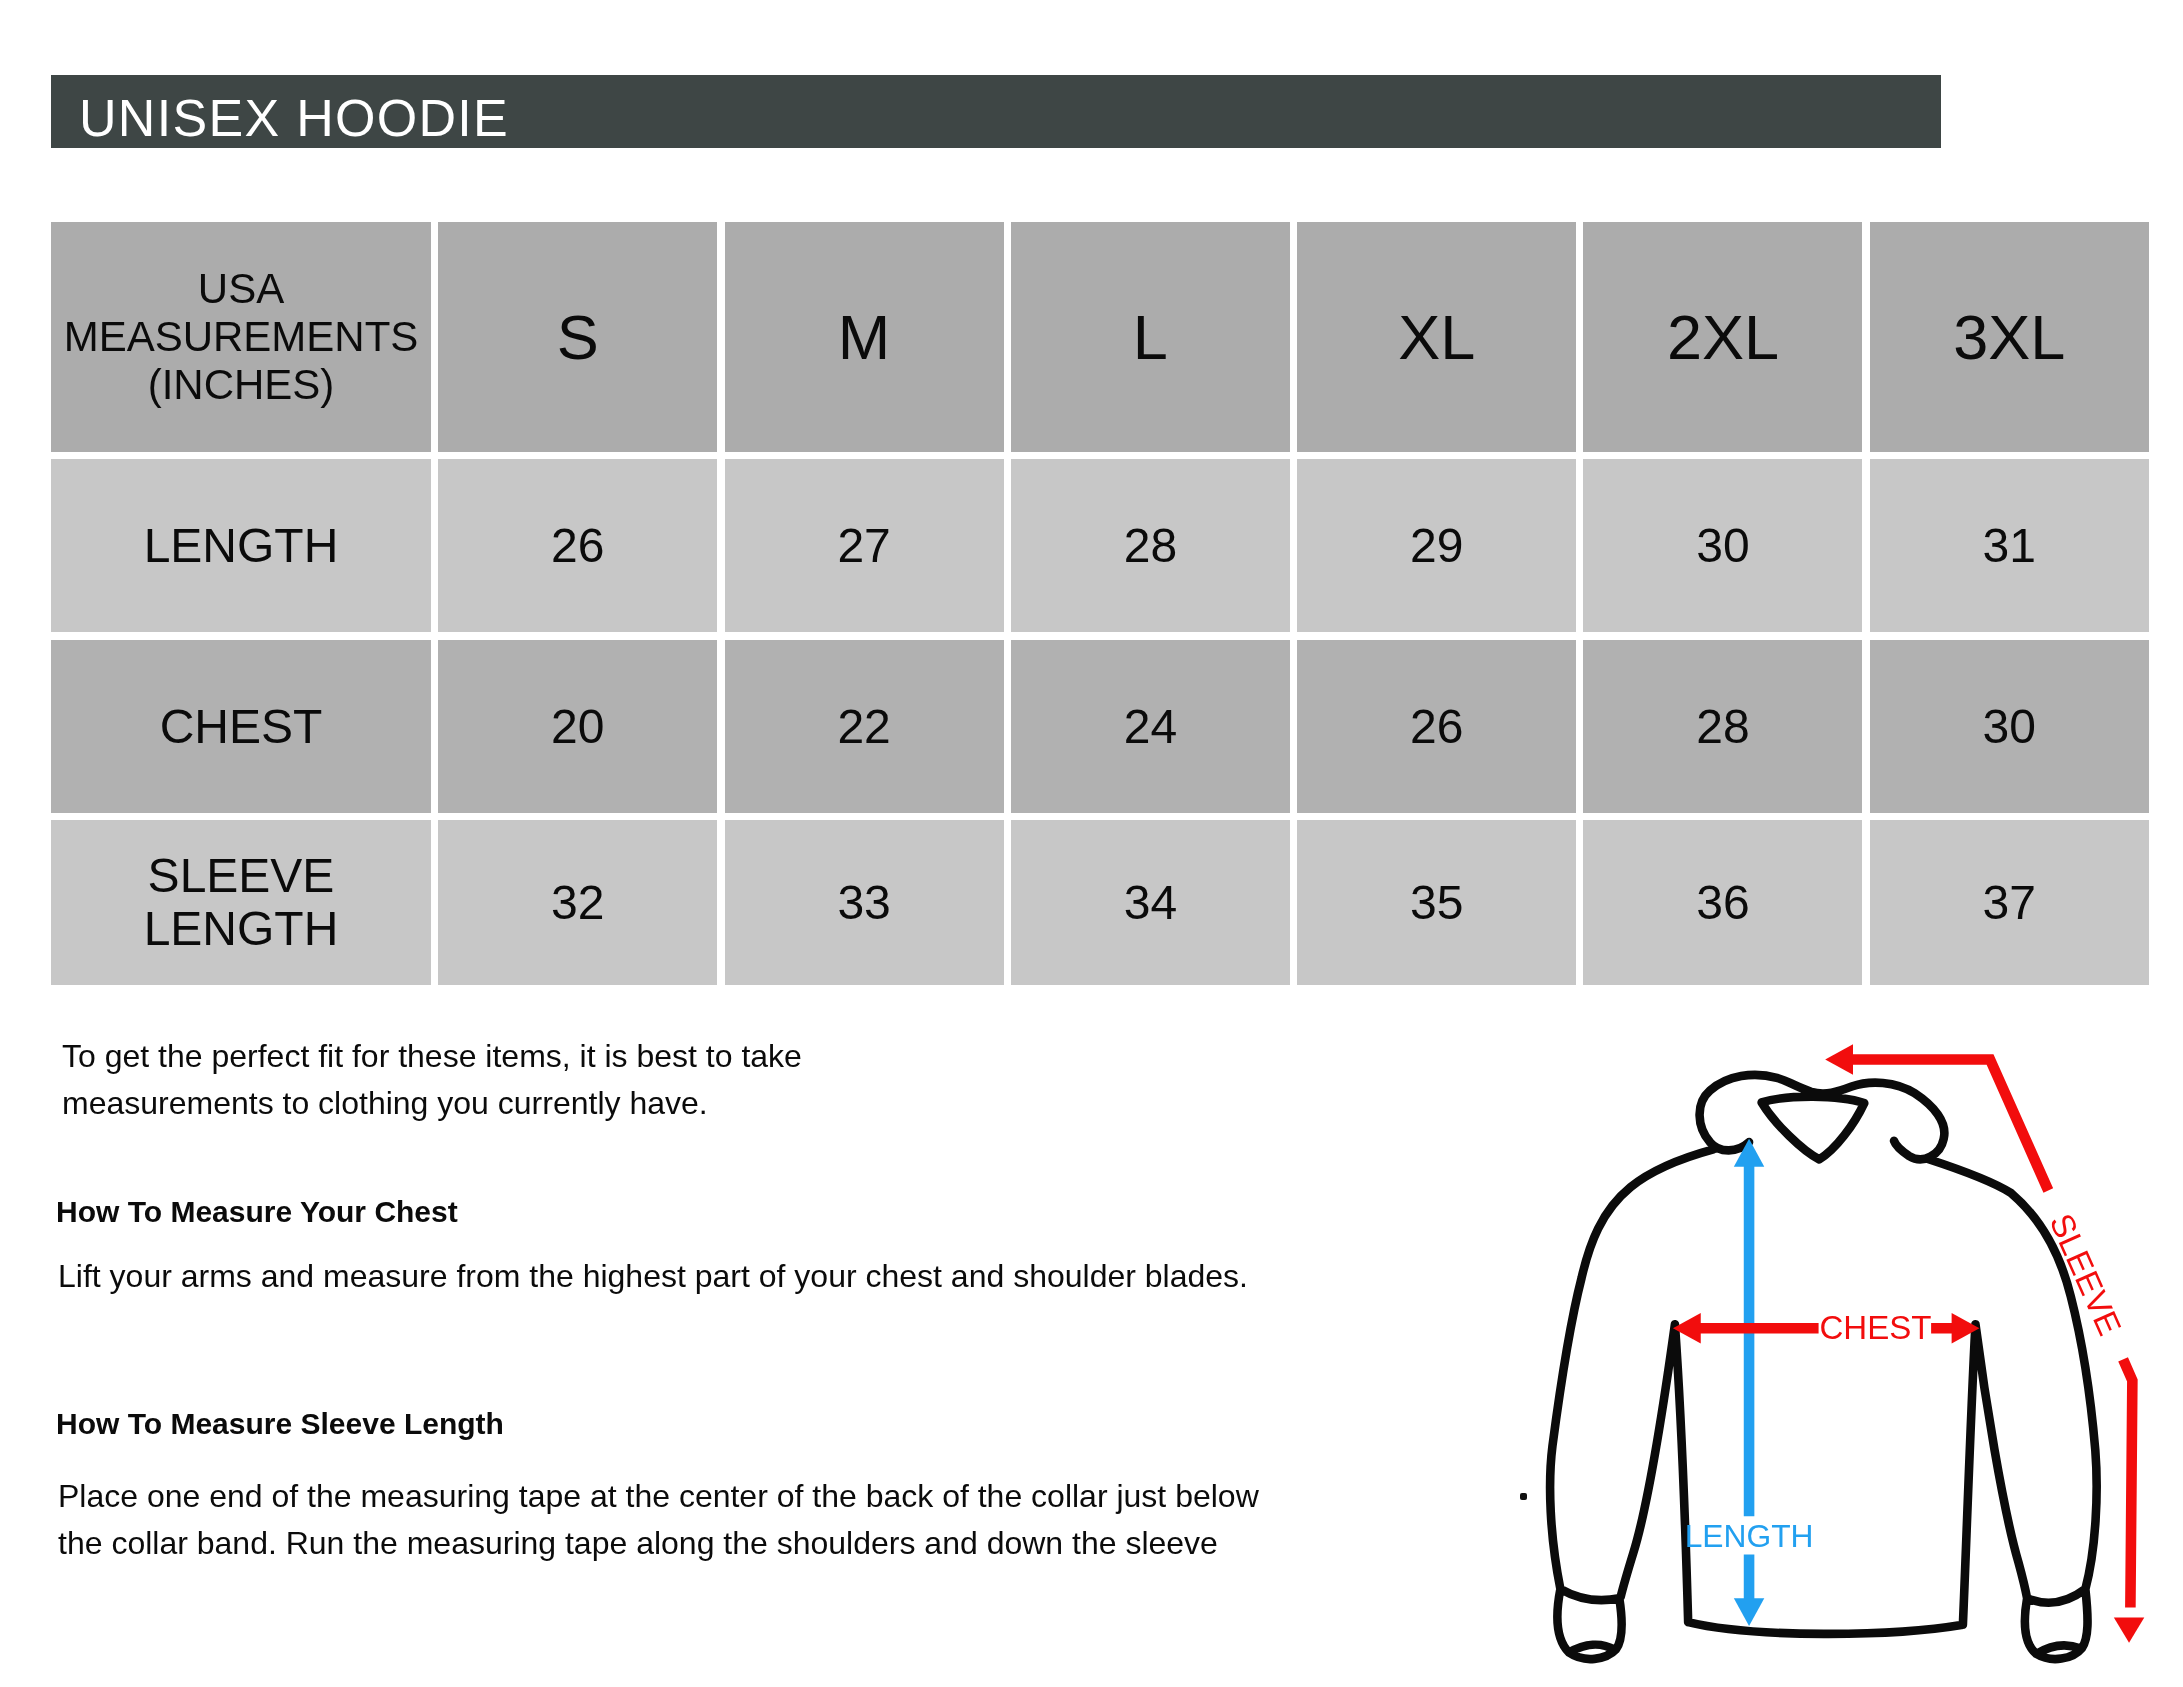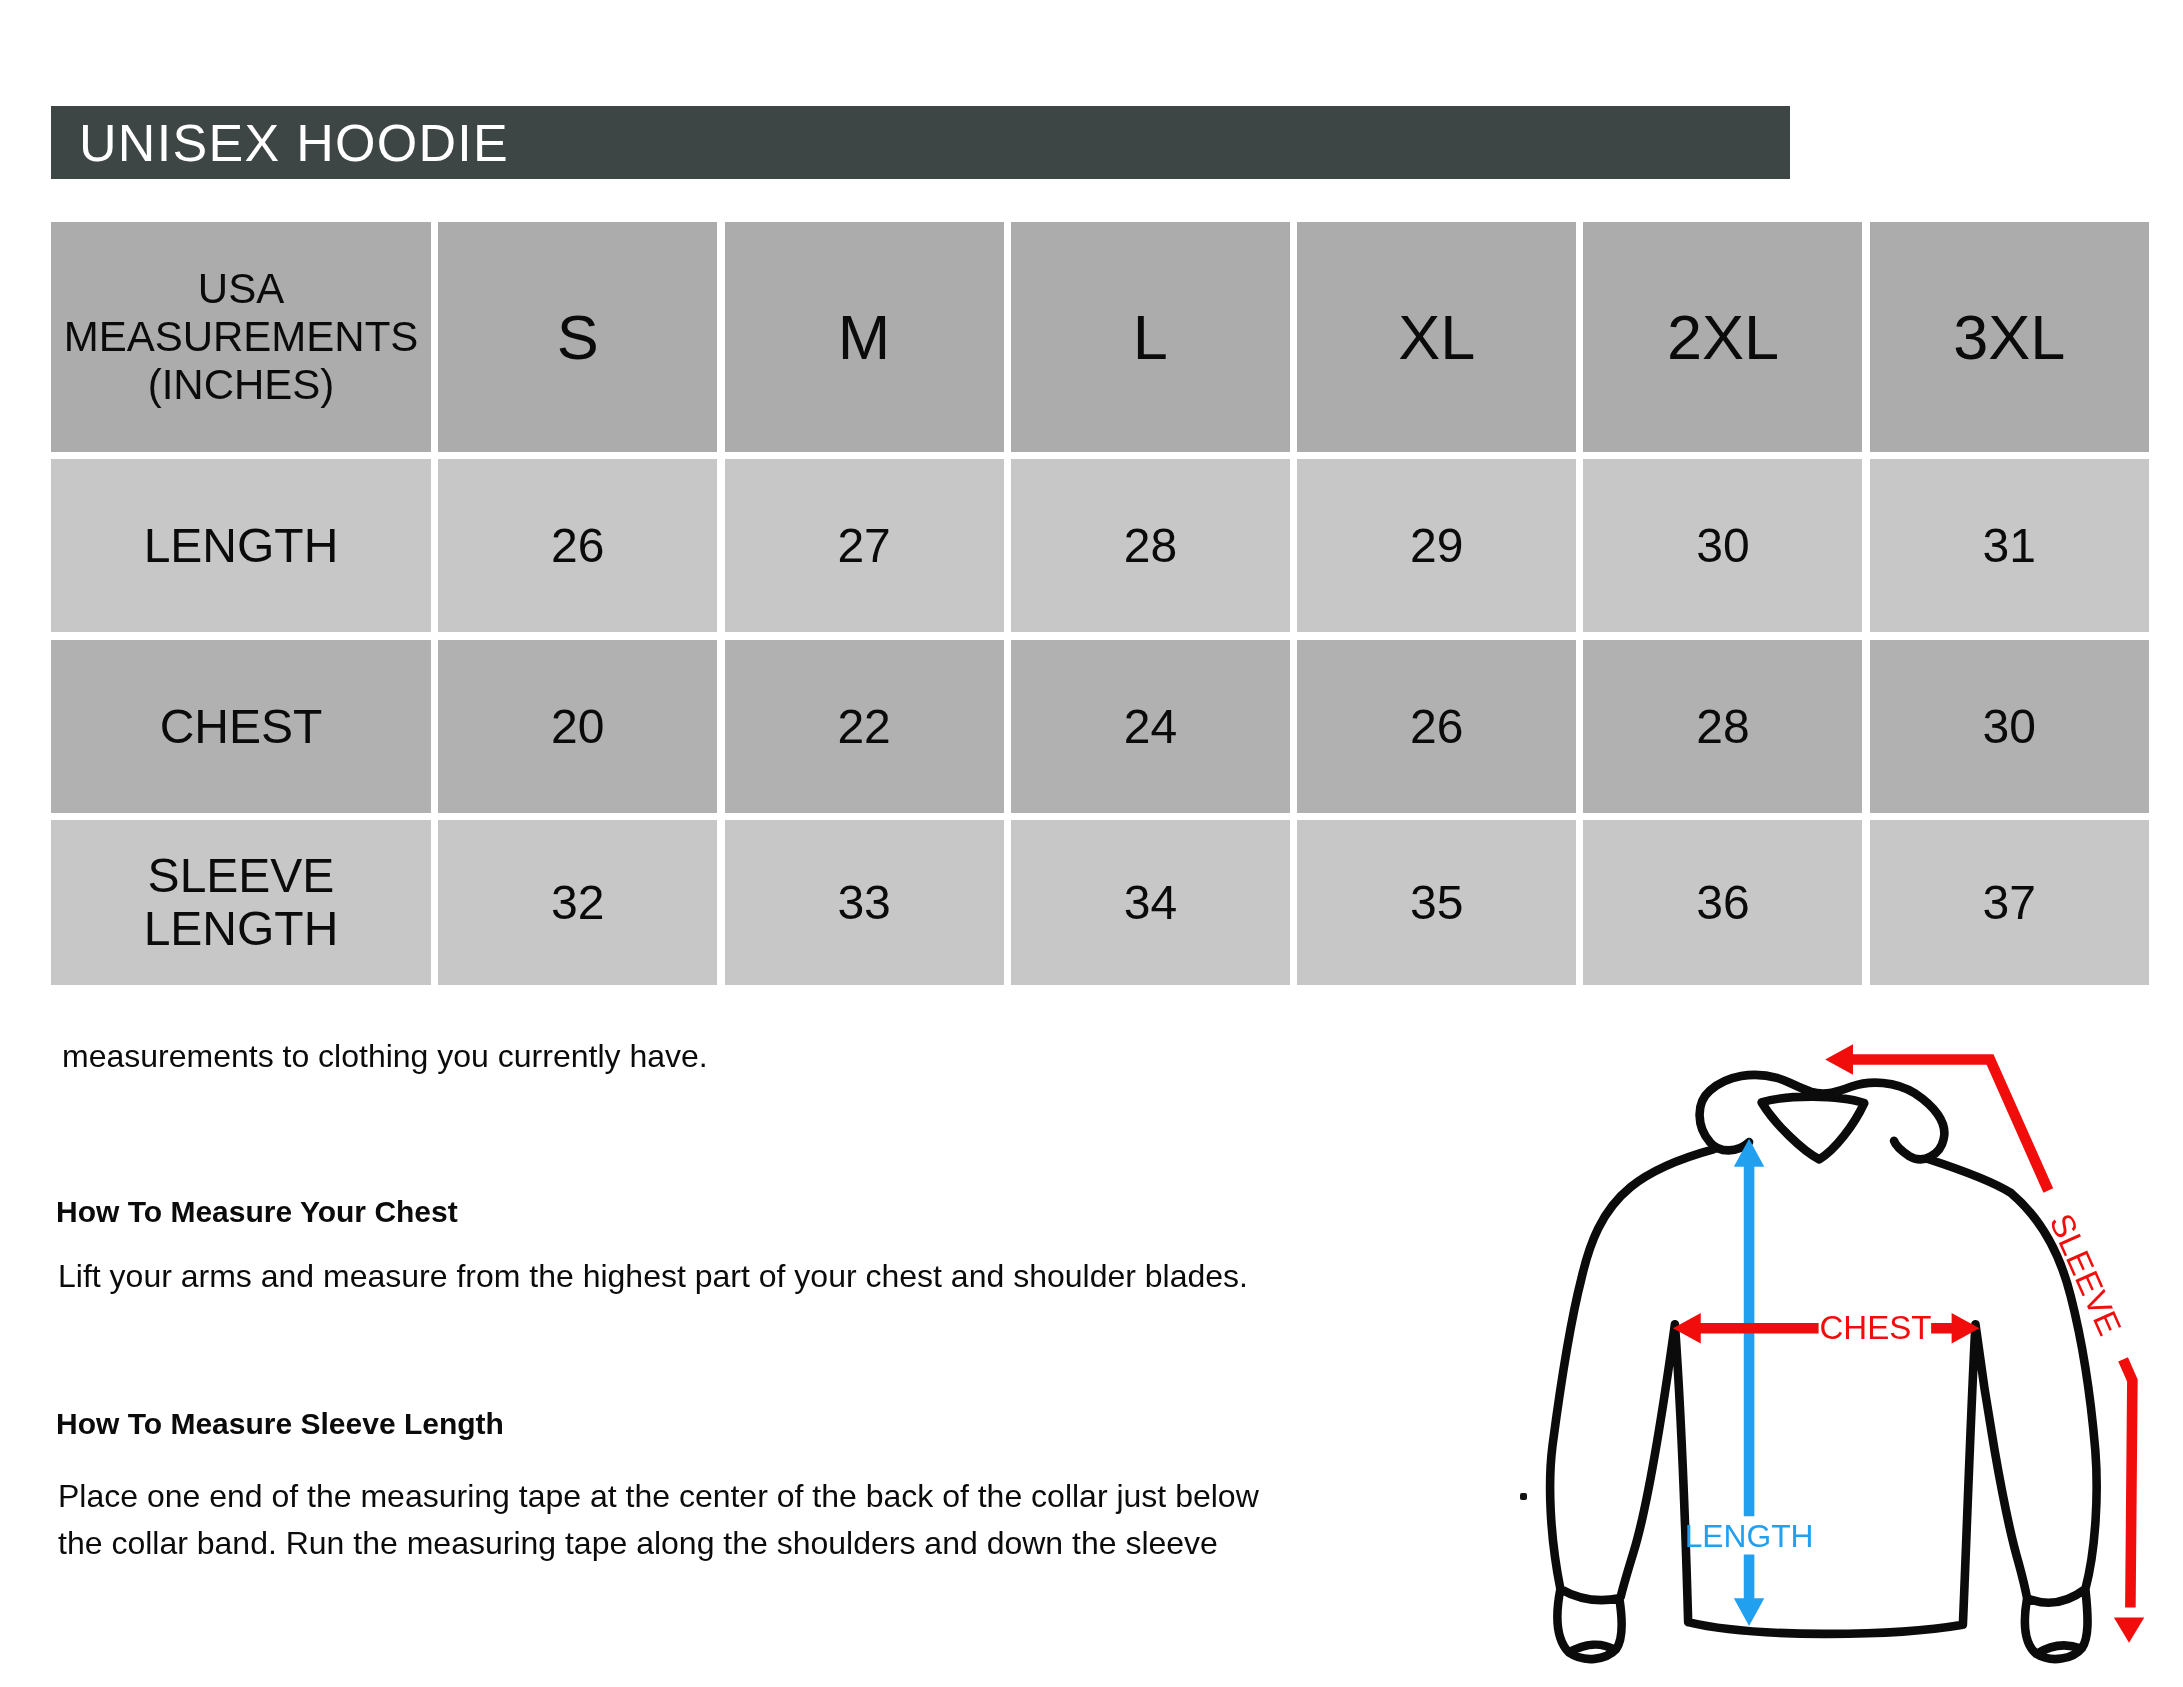--- a/index.html
+++ b/index.html
@@ -1,20 +1,20 @@
 <!DOCTYPE html>
 <html style="font-size:10.6px"><head>
 <meta charset="utf-8">
 <style>
   html,body{margin:0;padding:0;background:#ffffff;}
   body{width:2183px;height:1687px;position:relative;font-family:"Liberation Sans",sans-serif;color:#0b0b0b;}
   .page{position:absolute;inset:0;background:#ffffff;overflow:hidden;}
 
   
-  .title-bar{position:absolute;left:51px;top:106px;width:1739px;height:73px;background:#3E4645;display:flex;align-items:center;}
+  .title-bar{position:absolute;left:51px;top:75px;width:1890px;height:73px;background:#3E4645;display:flex;align-items:flex-end;}
   .title-bar span{color:#ffffff;font-size:52px;letter-spacing:1.3px;padding-left:28px;}
 
   
   .size-table{position:absolute;left:51px;top:222px;display:grid;
     grid-template-columns:380px repeat(6,279px);
     grid-template-rows:230px 173px 173px 165px;
     gap:7.3px;}
   .cell{display:flex;flex-direction:column;align-items:center;justify-content:center;text-align:center;}
   .cell.hdr{background:#ACACAC;}
   .cell.light{background:#C7C7C7;}
@@ -142,20 +142,21 @@
       </div>
     <div class="cell light">
         <span class="num">36</span>
       </div>
     <div class="cell light">
         <span class="num">37</span>
       </div>
   </div>
 
   <div class="note intro">
+    <span>To get the perfect fit for these items, it is best to take</span>
     <span>measurements to clothing you currently have.</span>
   </div>
 
   <div class="heading h-chest">How To Measure Your Chest</div>
   <div class="note p-chest">
     <span>Lift your arms and measure from the highest part of your chest and shoulder blades.</span>
   </div>
 
   <div class="heading h-sleeve">How To Measure Sleeve Length</div>
   <div class="note p-sleeve">

